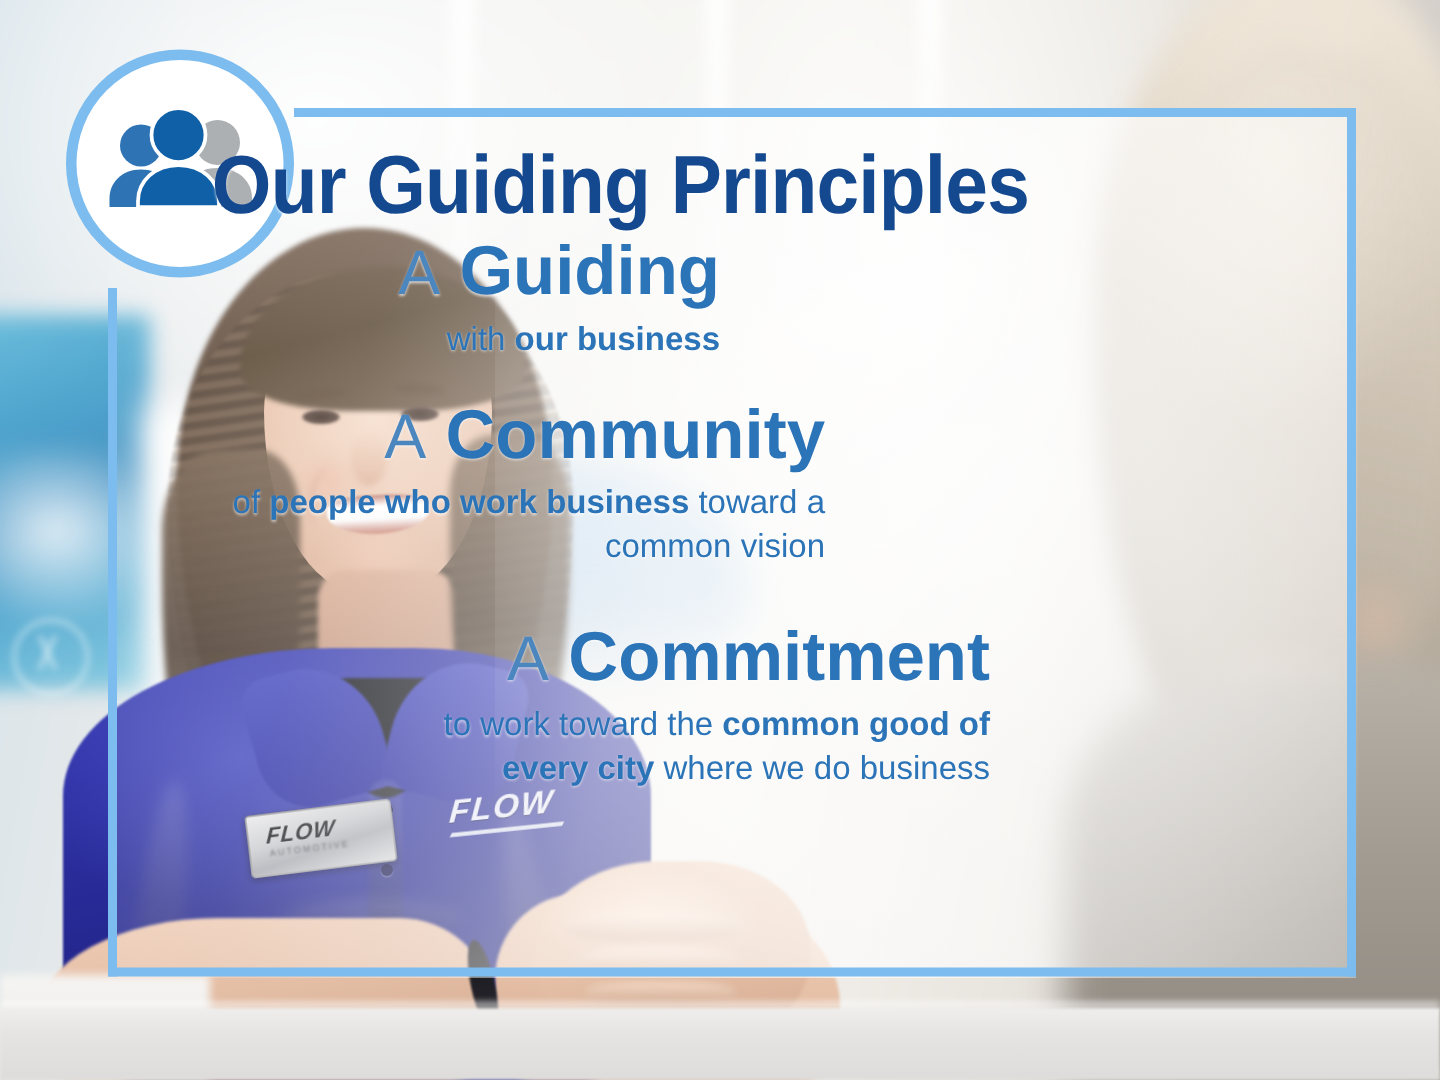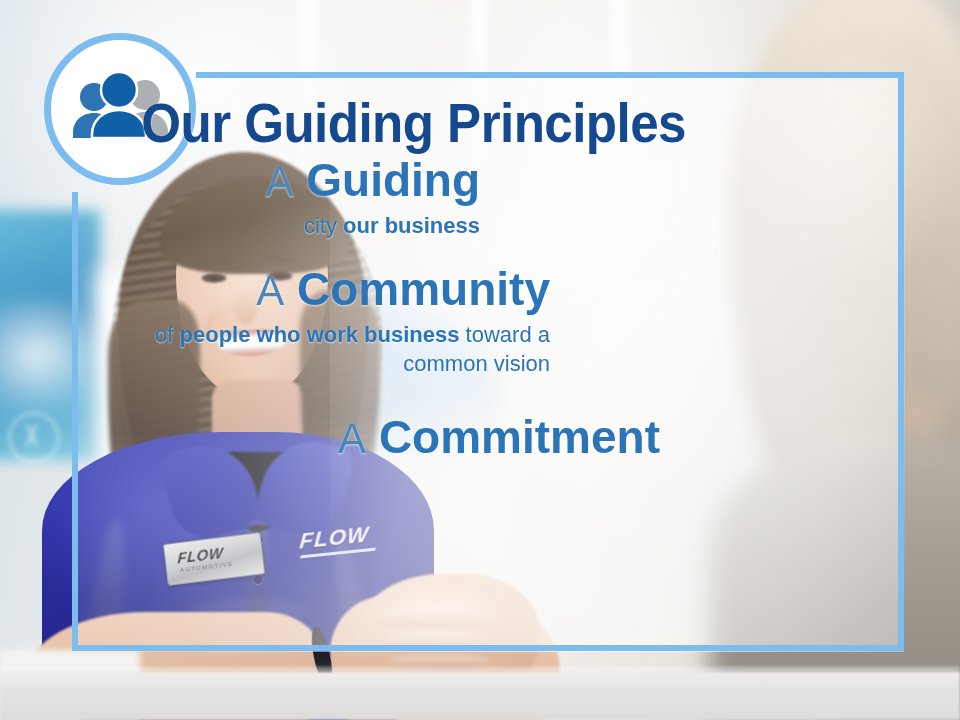--- a/index.html
+++ b/index.html
@@ -655,35 +655,38 @@
   <div class="copy">
 
     <div class="headline">Our Guiding Principles</div>
 
     <div class="principle pos-1">
       <div class="p-lead">
         <span class="p-article">A</span>
         <span class="p-keyword">Guiding</span>
       </div>
       <div class="p-detail">
-        <span>city </span><b>our business</b><span></span>
+        <span>with </span><b>our business</b><span></span>
       </div>
     </div>
 
     <div class="principle pos-2">
       <div class="p-lead">
         <span class="p-article">A</span>
         <span class="p-keyword">Community</span>
       </div>
       <div class="p-detail">
         <span>of </span><b>people who work business</b><span> toward a common vision</span>
       </div>
     </div>
 
     <div class="principle pos-3">
       <div class="p-lead">
         <span class="p-article">A</span>
         <span class="p-keyword">Commitment</span>
       </div>
+      <div class="p-detail" style="max-width:370px; margin-left:auto;">
+        <span>to work toward the </span><b>common good of every city</b><span> where we do business</span>
+      </div>
     </div>
 
   </div>
 </div>
 
 </body></html>

